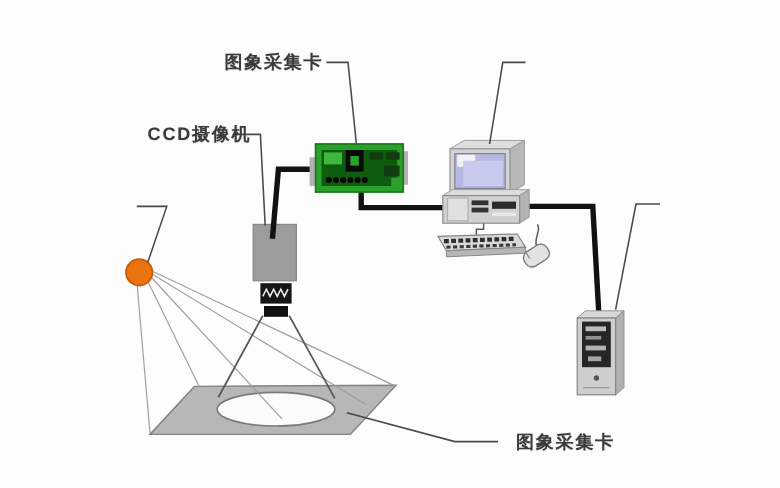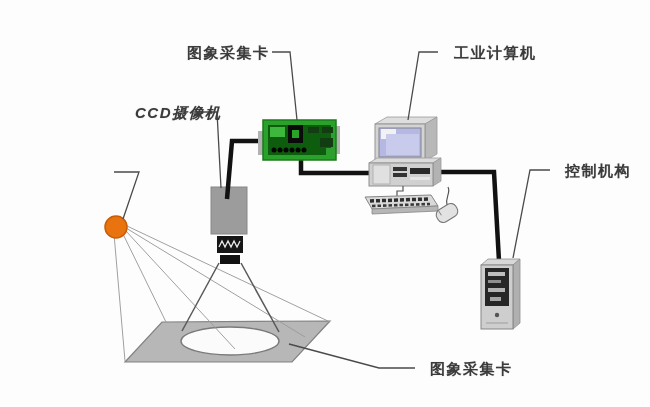--- a/index.html
+++ b/index.html
@@ -124,22 +124,20 @@
     <polyline points="438,52 419,52 408,120"></polyline>
     <polyline points="194,112 217,112 221,188"></polyline>
     <polyline points="114,172 139,172 123,219"></polyline>
     <polyline points="550,170 530,170 513,258"></polyline>
     <polyline points="415,368 379,368 289,344"></polyline>
   </g>
 </svg>
 
 <div class="diagram-label" style="left:175px;top:44px;">图象采集卡</div>
 
-<div class="diagram-label" style="left:442px;top:44px;">工业计算机</div>
 
-<div class="diagram-label" style="left:123px;top:104px;font-style:italic;">CCD摄像机</div>
+<div class="diagram-label" style="left:111px;top:104px;">CCD摄像机</div>
 
 
-<div class="diagram-label" style="left:553px;top:162px;">控制机构</div>
 
 <div class="diagram-label" style="left:418px;top:360px;">图象采集卡</div>
 
 </div>
 
 </body></html>

